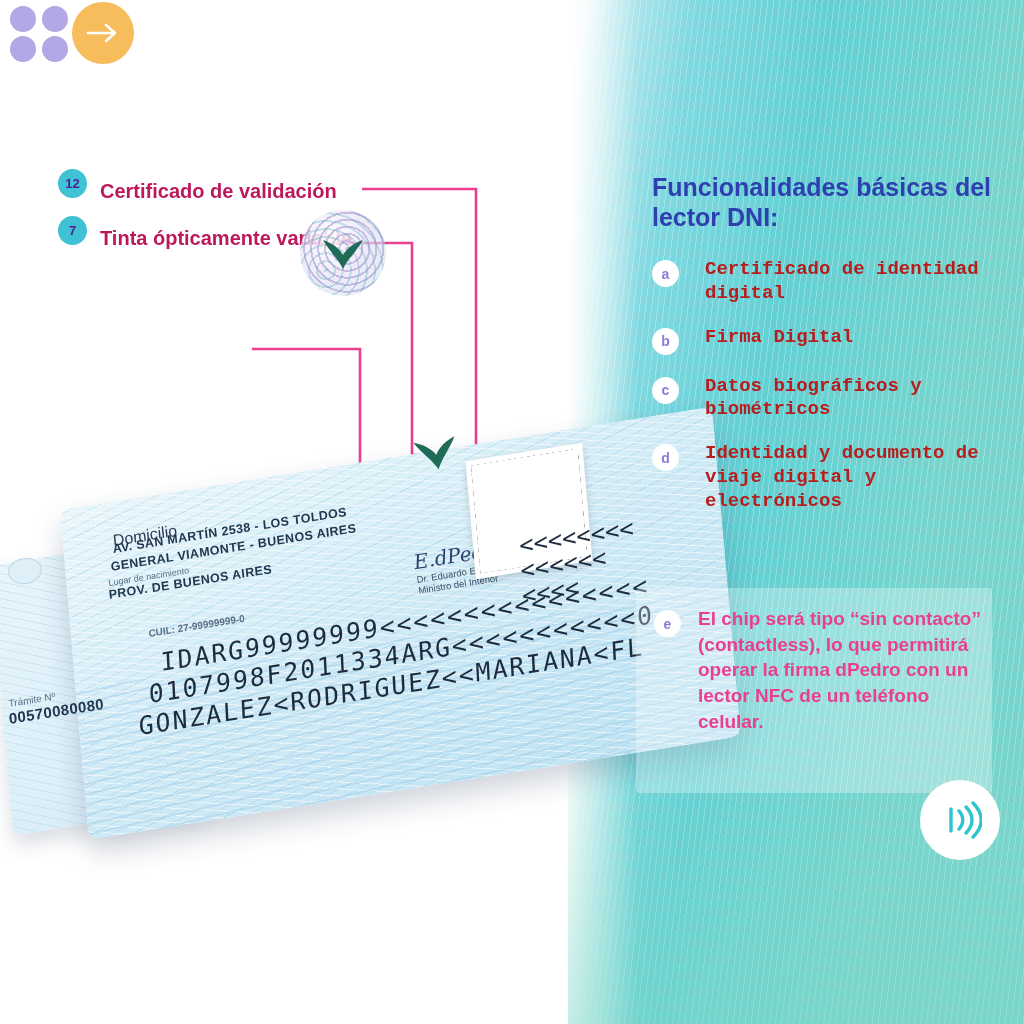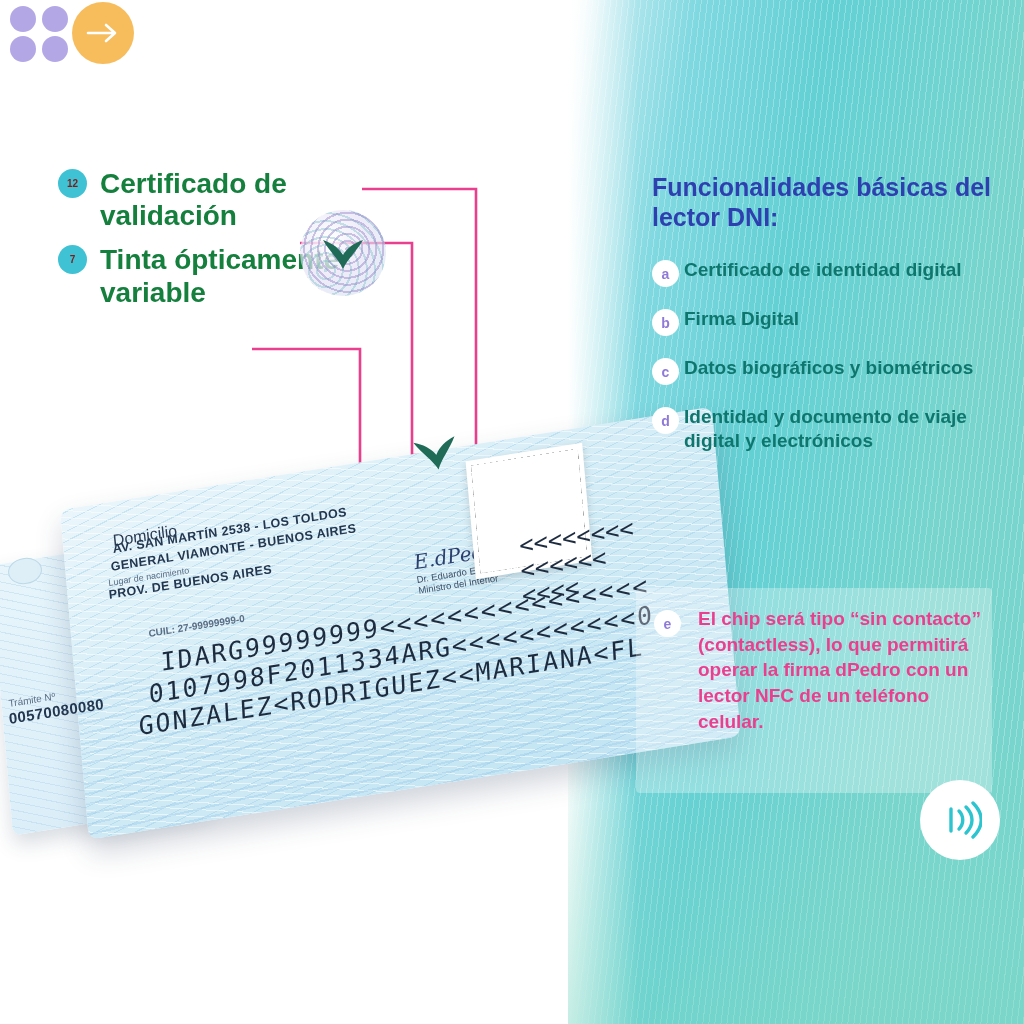--- a/index.html
+++ b/index.html
@@ -72,32 +72,33 @@
     font-weight: bold;
     letter-spacing: .2px;
   }
 
   
   .legend { position: absolute; left: 58px; top: 168px; width: 420px; }
   .legend-item { position: relative; margin-bottom: 12px; display: flex; align-items: flex-start; }
   .legend-num {
     flex: 0 0 auto;
     width: 29px; height: 29px; border-radius: 50%;
-    background: #3fc2d4; color: #7f1d1d;
-    font-size: 10px; font-weight: bold;
+    background: #3fc2d4; color: #4c1d95;
+    font-size: 13px; font-weight: bold;
     display: flex; align-items: center; justify-content: center;
     margin-top: 1px;
   }
   .legend-label {
     margin-left: 13px;
-    color: #15803d;
-    font-size: 28px;
+    color: #be185d;
+    font-size: 20px;
     font-weight: bold;
     line-height: 1.15;
     max-width: 260px;
+    margin-top: 12px;
   }
 
   
   .connectors { position: absolute; left: 0; top: 0; width: 1024px; height: 1024px; pointer-events: none; }
 
   
   .card-stage { position: absolute; left: 0px; top: 430px; width: 740px; height: 470px; }
 
   .card-front {
     position: absolute;
@@ -245,24 +246,25 @@
   .feature { display: flex; align-items: flex-start; margin-bottom: 20px; }
   .feature-badge {
     flex: 0 0 auto;
     width: 27px; height: 27px; border-radius: 50%;
     background: #ffffff; color: #8f7ad8;
     font-size: 14px; font-weight: bold;
     display: flex; align-items: center; justify-content: center;
     margin-top: 2px;
   }
   .feature-text {
-    margin-left: 5px;
-    color: #0f766e;
+    margin-left: 26px;
+    color: #b91c1c;
     font-size: 19px; font-weight: bold;
     line-height: 1.25;
+    font-family: Liberation Mono, monospace;
   }
 
   .chip-card {
     position: absolute; left: 636px; top: 588px;
     width: 356px; height: 205px;
     background: rgba(255,255,255,0.30);
     border-radius: 4px;
   }
   .chip-badge {
     position: absolute; left: 18px; top: 22px;

